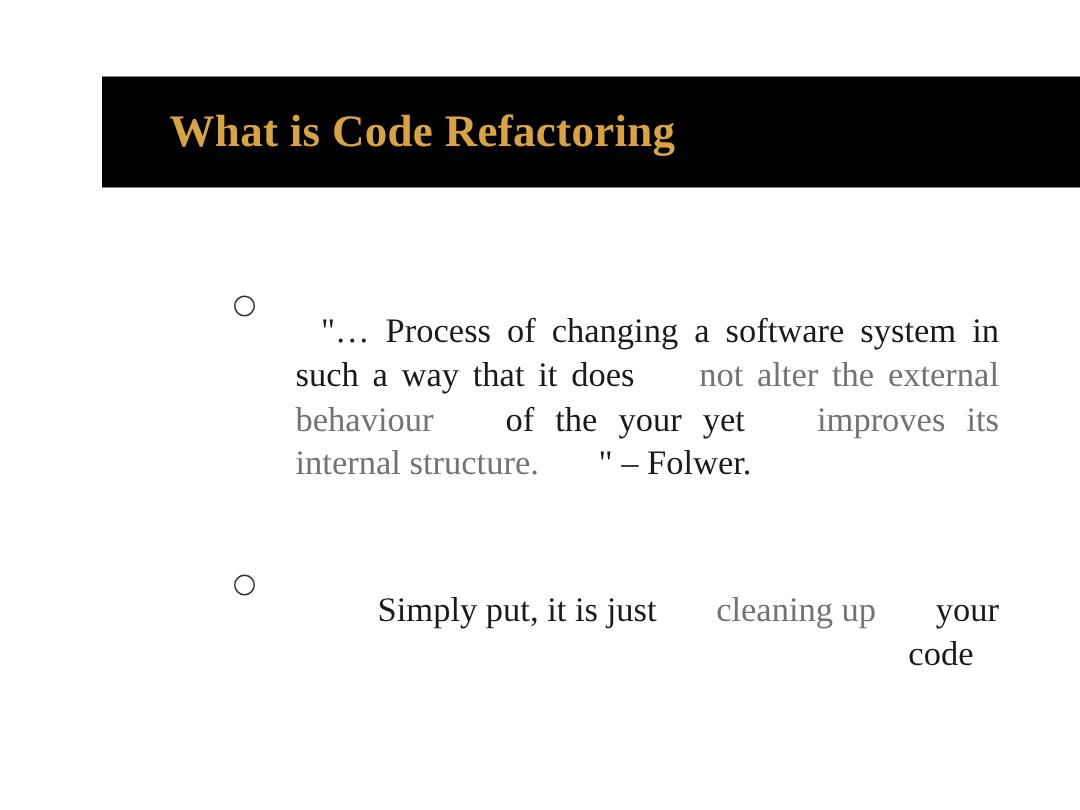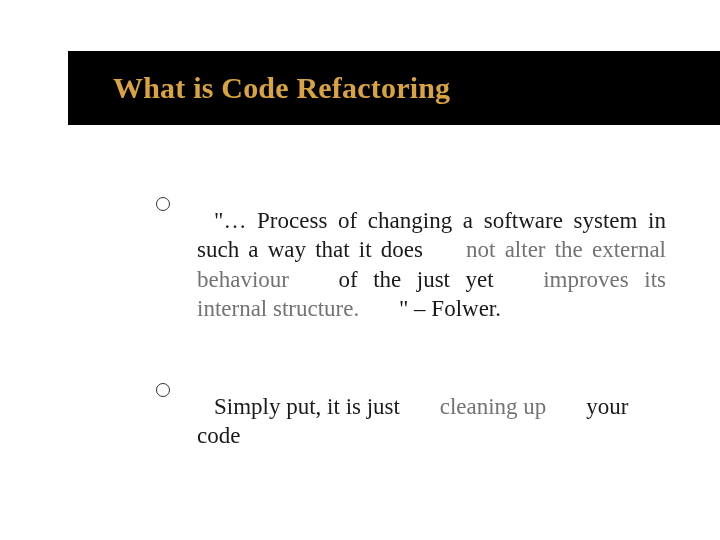--- a/index.html
+++ b/index.html
@@ -33,20 +33,21 @@
     border: 1.6px solid #333;
     border-radius: 50%;
     margin-top: 8px;
     margin-right: 10px;
   }
   .bullet-text {
     flex: 1 1 auto;
     font-size: 23px;
     line-height: 1.28;
     color: #1a1a1a;
+    text-align: right;
   }
   .justify { text-align: justify; }
   .hl { color: #737373; }
   .page-num {
     position: absolute;
     right: 18px;
     bottom: 12px;
     font-size: 12px;
     color: #b9843a;
   }
@@ -55,21 +56,21 @@
 <body>
 
 <div class="slide">
   <div class="title-bar">
     <div class="title">What is Code Refactoring</div>
   </div>
   <div class="content">
 
     <div class="bullet-item">
       <span class="bullet-marker"></span>
-      <div class="bullet-text justify"><span>"… Process of changing a software system in such a way that it does </span><span class="hl">not alter the external behaviour</span><span> of the just yet </span><span class="hl">improves its internal structure.</span><span> " – Folwer.</span></div>
+      <div class="bullet-text justify"><span>"… Process of changing a software system in such a way that it does </span><span class="hl">not alter the external behaviour</span><span> of the your yet </span><span class="hl">improves its internal structure.</span><span> " – Folwer.</span></div>
     </div>
 
     <div class="bullet-item">
       <span class="bullet-marker"></span>
       <div class="bullet-text"><span>Simply put, it is just </span><span class="hl">cleaning up</span><span> your code</span></div>
     </div>
 
   </div>
   <div class="page-num">2</div>
 </div>

